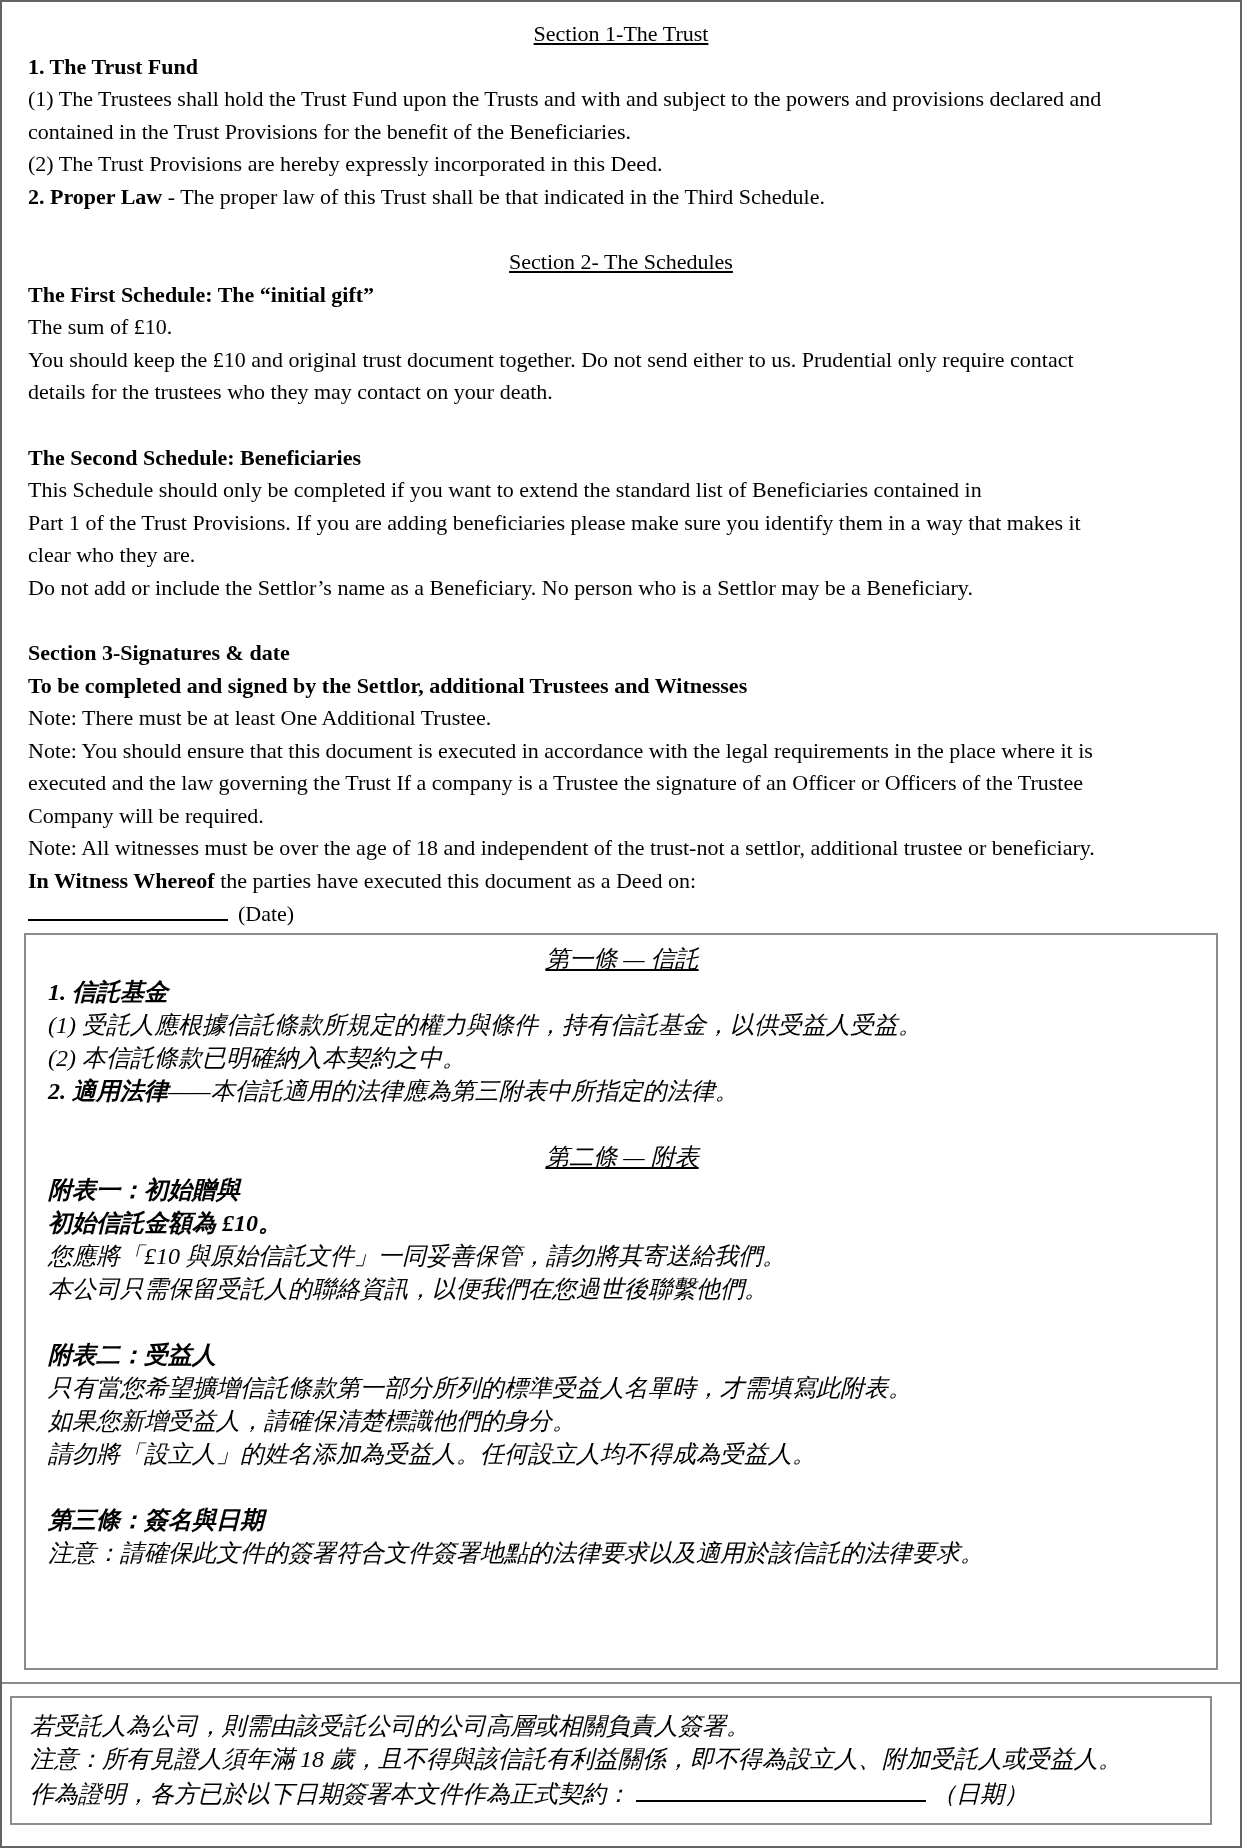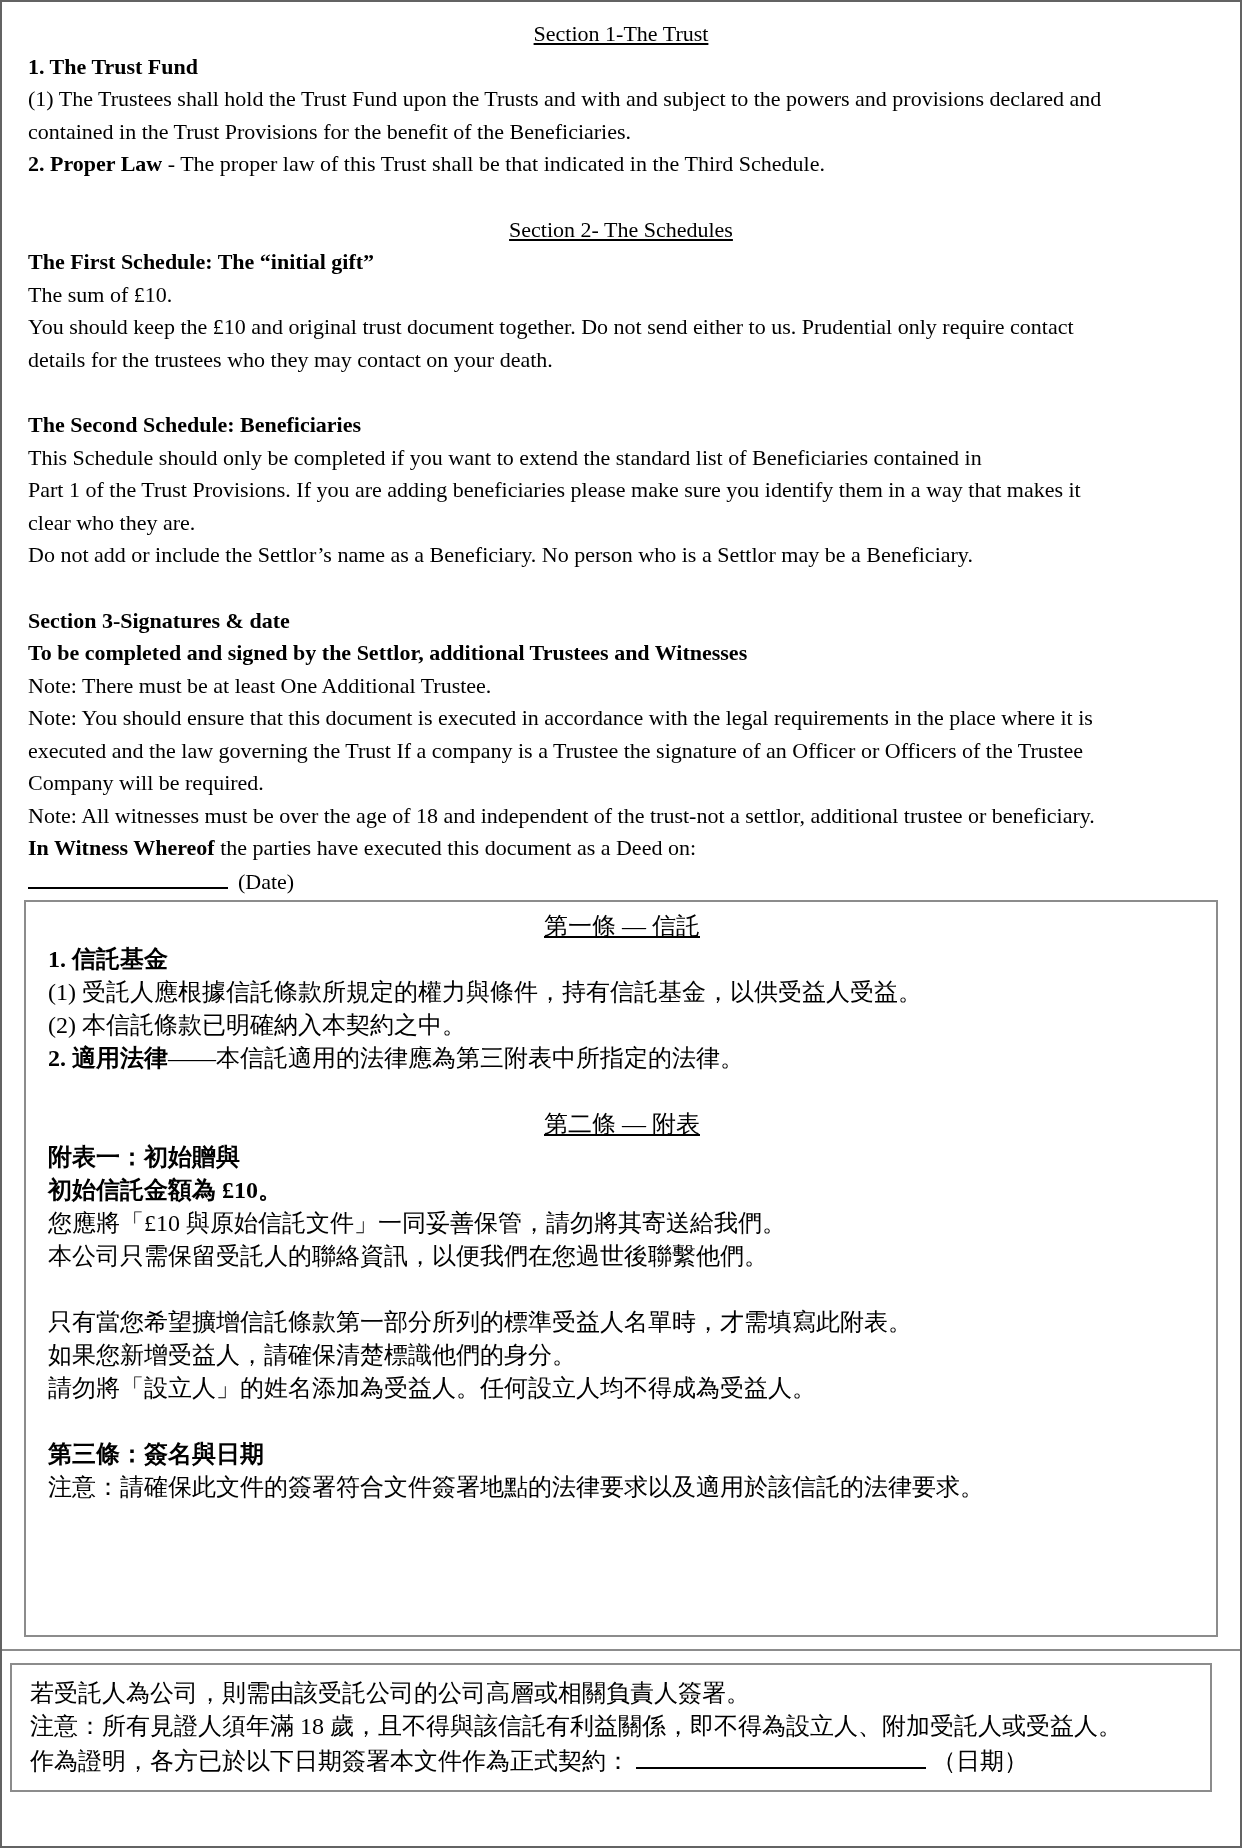--- a/index.html
+++ b/index.html
@@ -4,21 +4,21 @@
 <style>
   html,body { margin:0; padding:0; background:#ffffff; }
   body { width:1242px; height:1848px; font-family:"Liberation Serif", serif; color:#000; }
   .page {
     box-sizing:border-box; width:1242px; height:1848px;
     border:2px solid #636363; background:#fff; overflow:hidden;
   }
   
   .en { padding:16px 26px 0 26px; font-size:22px; }
   .ln { margin:0; line-height:32.5px; white-space:nowrap; }
-  .cn .ln { line-height:33px; }
+  .cn .ln { line-height:33px;font-style:italic; }
   .b { font-weight:bold; }
   .center { text-align:center; }
   .u { text-decoration:underline; }
   .blank { height:33px; }
   .date-line { text-align:left; }
   .fill-blank {
     display:inline-block; width:200px; height:1em;
     border-bottom:2px solid #000; vertical-align:baseline; margin-right:10px;
   }
   
@@ -38,20 +38,21 @@
 </head>
 <body>
 
 <div class="page">
 
   <div class="en">
     <p class="ln center"><span class="u">Section 1-The Trust</span></p>
     <p class="ln b">1. The Trust Fund</p>
     <p class="ln">(1) The Trustees shall hold the Trust Fund upon the Trusts and with and subject to the powers and provisions declared and</p>
     <p class="ln">contained in the Trust Provisions for the benefit of the Beneficiaries.</p>
+    <p class="ln">(2) The Trust Provisions are hereby expressly incorporated in this Deed.</p>
     <p class="ln"><span class="b">2. Proper Law</span><span> - The proper law of this Trust shall be that indicated in the Third Schedule.</span></p>
     <div class="blank"></div>
     <p class="ln center"><span class="u">Section 2- The Schedules</span></p>
     <p class="ln b">The First Schedule: The “initial gift”</p>
     <p class="ln">The sum of £10.</p>
     <p class="ln">You should keep the £10 and original trust document together. Do not send either to us. Prudential only require contact</p>
     <p class="ln">details for the trustees who they may contact on your death.</p>
     <div class="blank"></div>
     <p class="ln b">The Second Schedule: Beneficiaries</p>
     <p class="ln">This Schedule should only be completed if you want to extend the standard list of Beneficiaries contained in</p>
@@ -76,20 +77,21 @@
     <p class="ln">(1) 受託人應根據信託條款所規定的權力與條件，持有信託基金，以供受益人受益。</p>
     <p class="ln">(2) 本信託條款已明確納入本契約之中。</p>
     <p class="ln"><span class="b">2. 適用法律</span><span>——本信託適用的法律應為第三附表中所指定的法律。</span></p>
     <div class="blank"></div>
     <p class="ln center"><span class="u">第二條 — 附表</span></p>
     <p class="ln b">附表一：初始贈與</p>
     <p class="ln b">初始信託金額為 £10。</p>
     <p class="ln">您應將「£10 與原始信託文件」一同妥善保管，請勿將其寄送給我們。</p>
     <p class="ln">本公司只需保留受託人的聯絡資訊，以便我們在您過世後聯繫他們。</p>
     <div class="blank"></div>
+    <p class="ln b">附表二：受益人</p>
     <p class="ln">只有當您希望擴增信託條款第一部分所列的標準受益人名單時，才需填寫此附表。</p>
     <p class="ln">如果您新增受益人，請確保清楚標識他們的身分。</p>
     <p class="ln">請勿將「設立人」的姓名添加為受益人。任何設立人均不得成為受益人。</p>
     <div class="blank"></div>
     <p class="ln b">第三條：簽名與日期</p>
     <p class="ln">注意：請確保此文件的簽署符合文件簽署地點的法律要求以及適用於該信託的法律要求。</p>
   </div>
 
   <div class="separator"></div>
 

